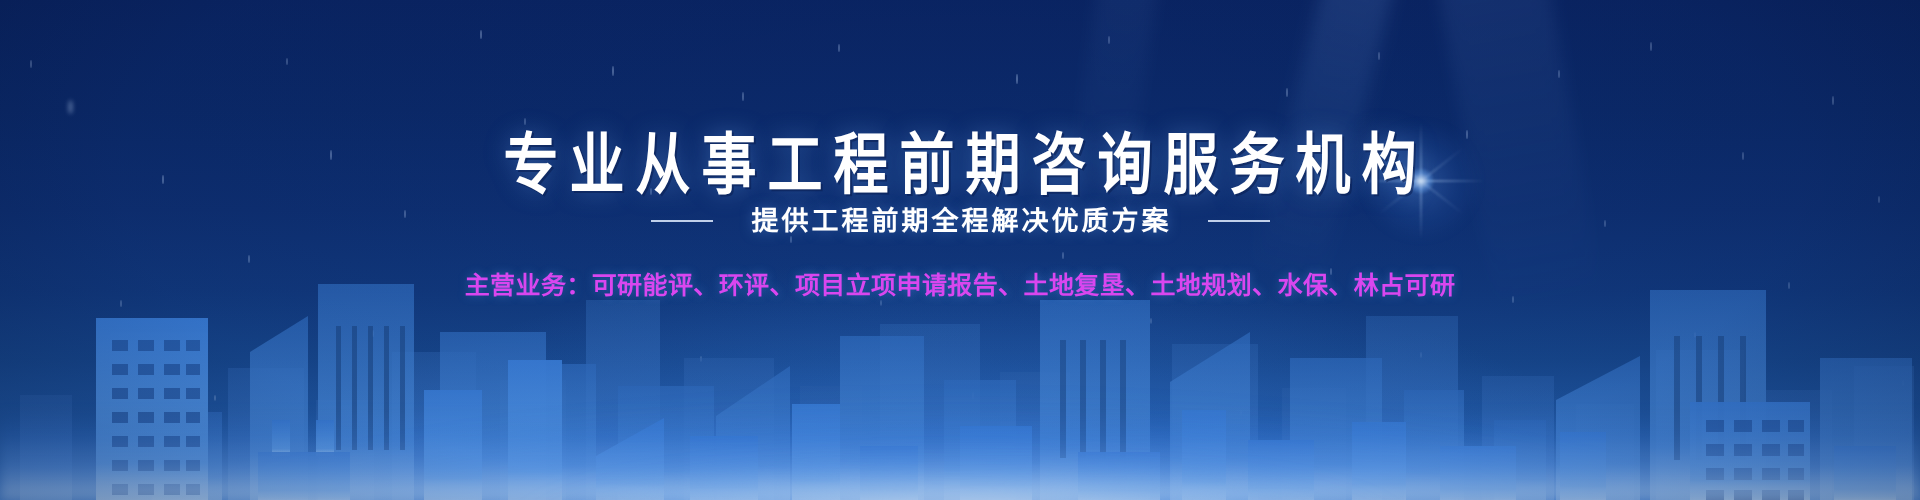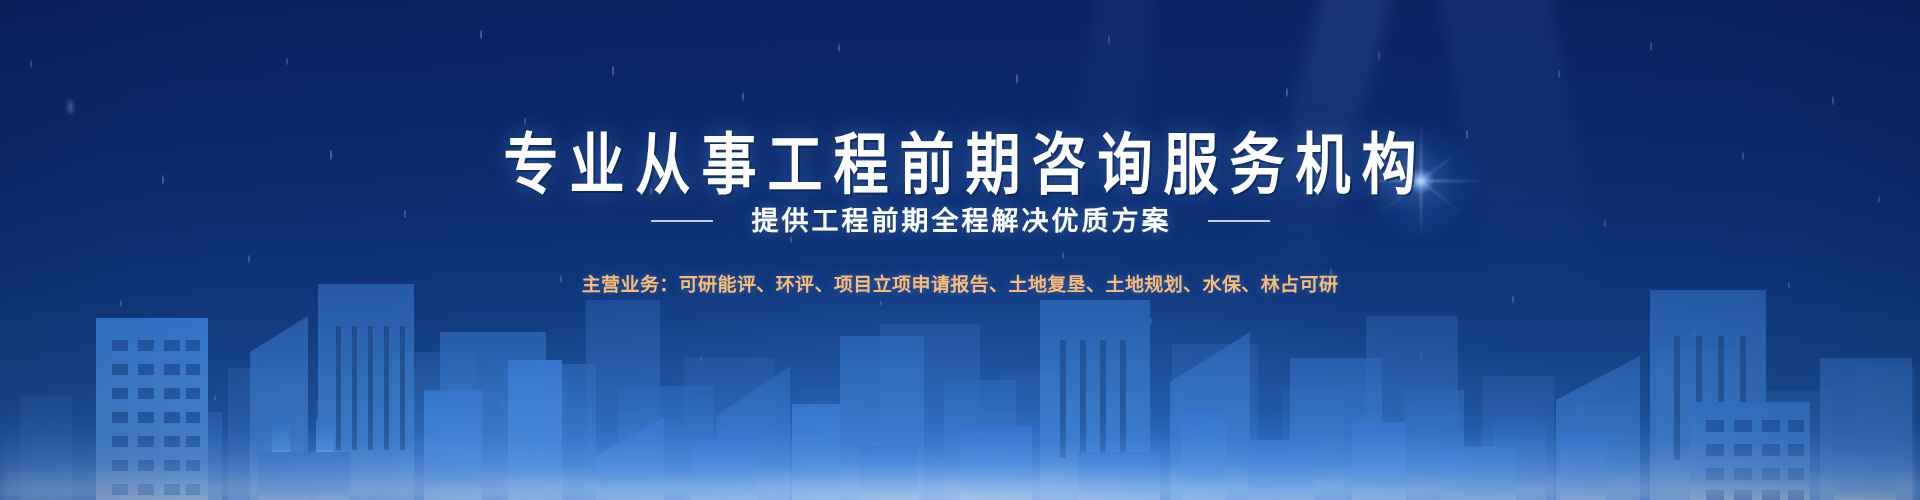--- a/index.html
+++ b/index.html
@@ -193,24 +193,24 @@
     color: #ffffff;
     letter-spacing: 3px;
     text-indent: 3px;
     text-shadow: 0 0 14px rgba(110,175,255,0.4);
   }
 
   .tagline {
     position: absolute;
     left: 0; right: 0;
     top: 272px;
-    font-size: 19px;
+    font-size: 25px;
     line-height: 26px;
     font-weight: 700;
-    color: #fdba74;
+    color: #d946ef;
     letter-spacing: 0.4px;
     white-space: nowrap;
     text-shadow: 0 0 10px rgba(90,160,250,0.4);
   }
 </style>
 </head>
 <body>
 
 <div id="banner">
 

